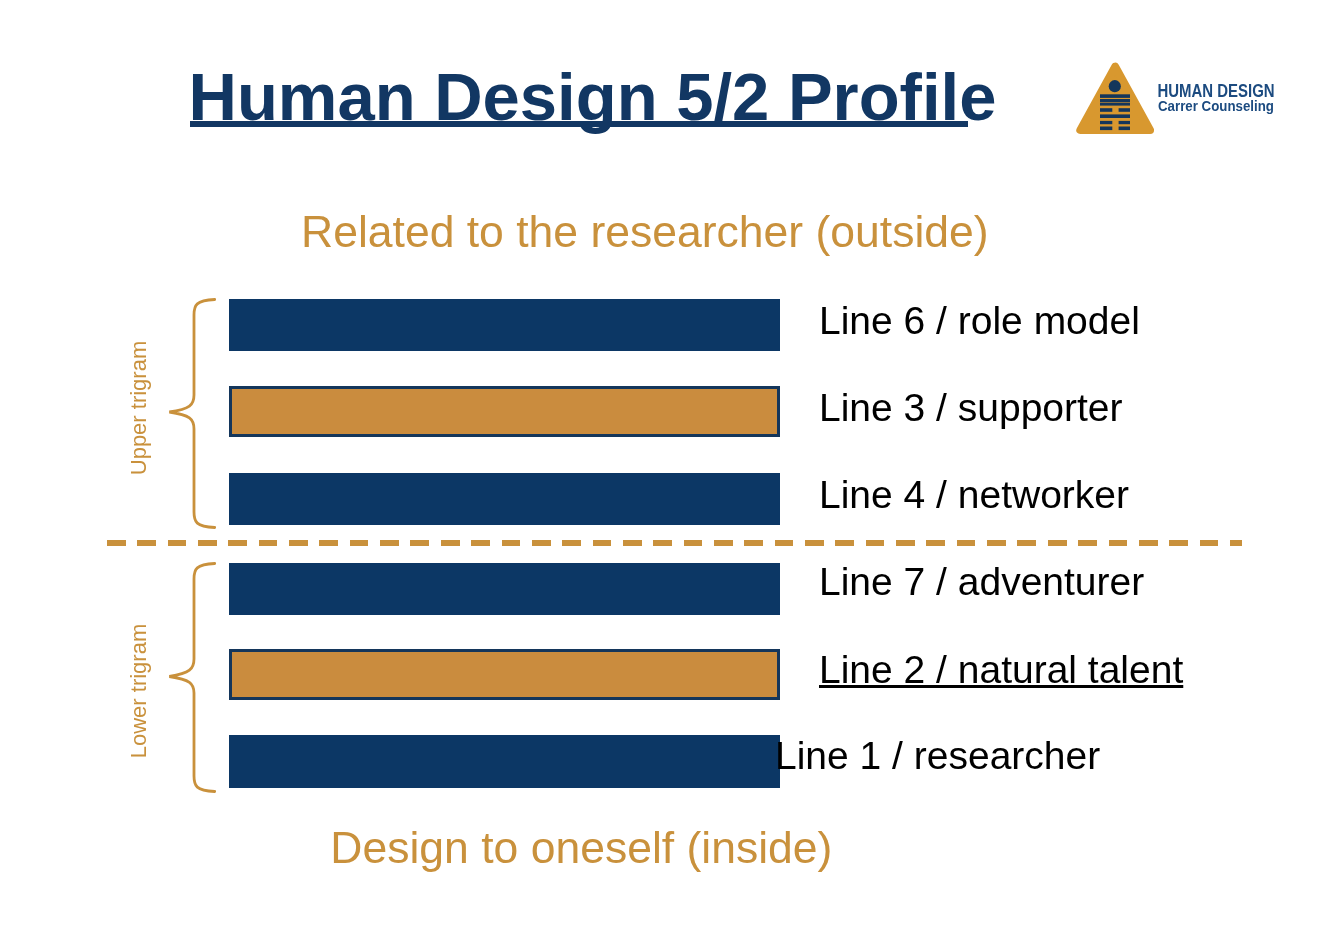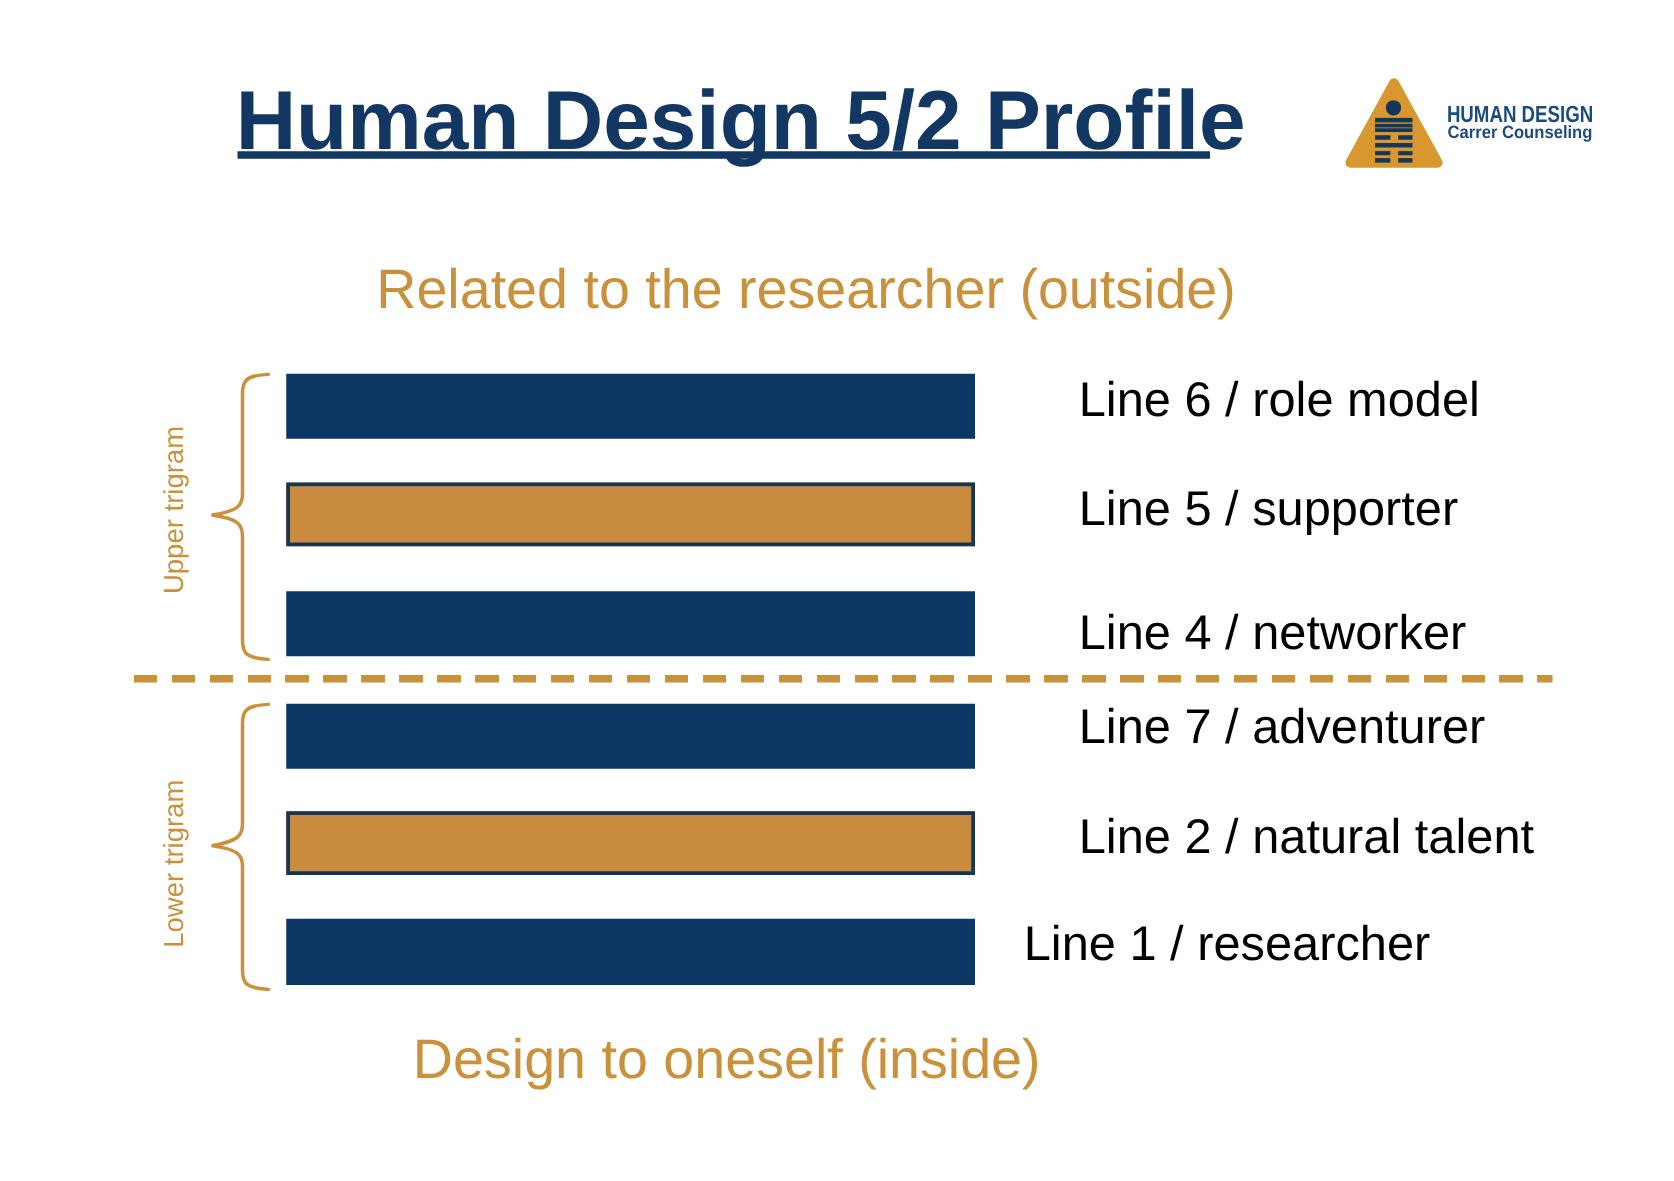--- a/index.html
+++ b/index.html
@@ -1,21 +1,21 @@
 <!DOCTYPE html>
 <html><head>
 <meta charset="utf-8">
 <style>
   html,body{margin:0;padding:0;}
   body{width:1339px;height:945px;background:#ffffff;position:relative;overflow:hidden;
        font-family:"Liberation Sans",sans-serif;}
   .abs{position:absolute;}
   .navy{background:#0c3765;}
   .goldbar{background:#ca8c3e;border:3px solid #14365b;}
-  .label{font-size:39px;color:#000000;white-space:nowrap;margin-left:44px;}
+  .label{font-size:39px;color:#000000;white-space:nowrap;}
   .goldtext{color:#c9913c;}
 </style>
 </head>
 <body>
 
 <div class="abs" id="title" style="left:188.5px;top:57.5px;font-size:67px;font-weight:bold;color:#123763;white-space:nowrap;">Human Design 5/2 Profile</div>
 <div class="abs" style="left:190px;top:121px;width:778px;height:6px;background:#123763;"></div>
 
 <svg class="abs" style="left:1060px;top:50px;" width="239" height="95" viewBox="0 0 239 95">
   <polygon points="55.2,16.6 20.3,80.1 90.1,80.1" fill="#d8982f" stroke="#d8982f" stroke-width="8" stroke-linejoin="round"></polygon>
@@ -43,24 +43,24 @@
 <div class="abs navy" style="left:229.3px;top:298.8px;width:550.7px;height:52.7px;"></div>
 <div class="abs goldbar" style="left:229.3px;top:386.3px;width:544.7px;height:45.2px;"></div>
 <div class="abs navy" style="left:229.3px;top:472.5px;width:550.7px;height:52.1px;"></div>
 <div class="abs navy" style="left:229.3px;top:562.6px;width:550.7px;height:52.7px;"></div>
 <div class="abs goldbar" style="left:229.3px;top:649.2px;width:544.7px;height:45px;"></div>
 <div class="abs navy" style="left:229.3px;top:735.2px;width:550.7px;height:53.2px;"></div>
 
 <div class="abs" style="left:106.8px;top:540px;width:1135px;height:6px;background:repeating-linear-gradient(90deg,#c9913c 0px,#c9913c 18.7px,transparent 18.7px,transparent 30.35px);"></div>
 
 <div class="abs label" style="left:819px;top:298.8px;">Line 6 / role model</div>
-<div class="abs label" style="left:819px;top:386.3px;">Line 5 / supporter</div>
-<div class="abs label" style="left:819px;top:485px;">Line 4 / networker</div>
+<div class="abs label" style="left:819px;top:386.3px;">Line 3 / supporter</div>
+<div class="abs label" style="left:819px;top:473px;">Line 4 / networker</div>
 <div class="abs label" style="left:819px;top:560px;">Line 7 / adventurer</div>
-<div class="abs label" style="left:819px;top:648.3px;">Line 2 / natural talent</div>
+<div class="abs label" style="left:819px;top:648.3px;text-decoration:underline;">Line 2 / natural talent</div>
 <div class="abs label" style="left:775px;top:734.2px;">Line 1 / researcher</div>
 
 <svg class="abs" style="left:160px;top:290px;" width="70" height="250" viewBox="0 0 70 250">
   <path d="M 54.7,9.5 C 36,10.5 34,15 34,25 L 34,105 C 34,115 30,119 9.3,122 C 30,125 34,129 34,139 L 34,222 C 34,232 36,236.5 54.7,237.5" fill="none" stroke="#c9913c" stroke-width="2.8" stroke-linecap="round"></path>
 </svg>
 <svg class="abs" style="left:160px;top:553.5px;" width="70" height="250" viewBox="0 0 70 250">
   <path d="M 54.7,9.5 C 36,10.5 34,15 34,25 L 34,105 C 34,115 30,119 9.3,122.5 C 30,125.5 34,129.5 34,139 L 34,222 C 34,232 36,236.5 54.7,237.5" fill="none" stroke="#c9913c" stroke-width="2.8" stroke-linecap="round"></path>
 </svg>
 
 <div class="abs goldtext" style="left:139px;top:407.5px;font-size:22px;white-space:nowrap;transform:translate(-50%,-50%) rotate(-90deg);">Upper trigram</div>

